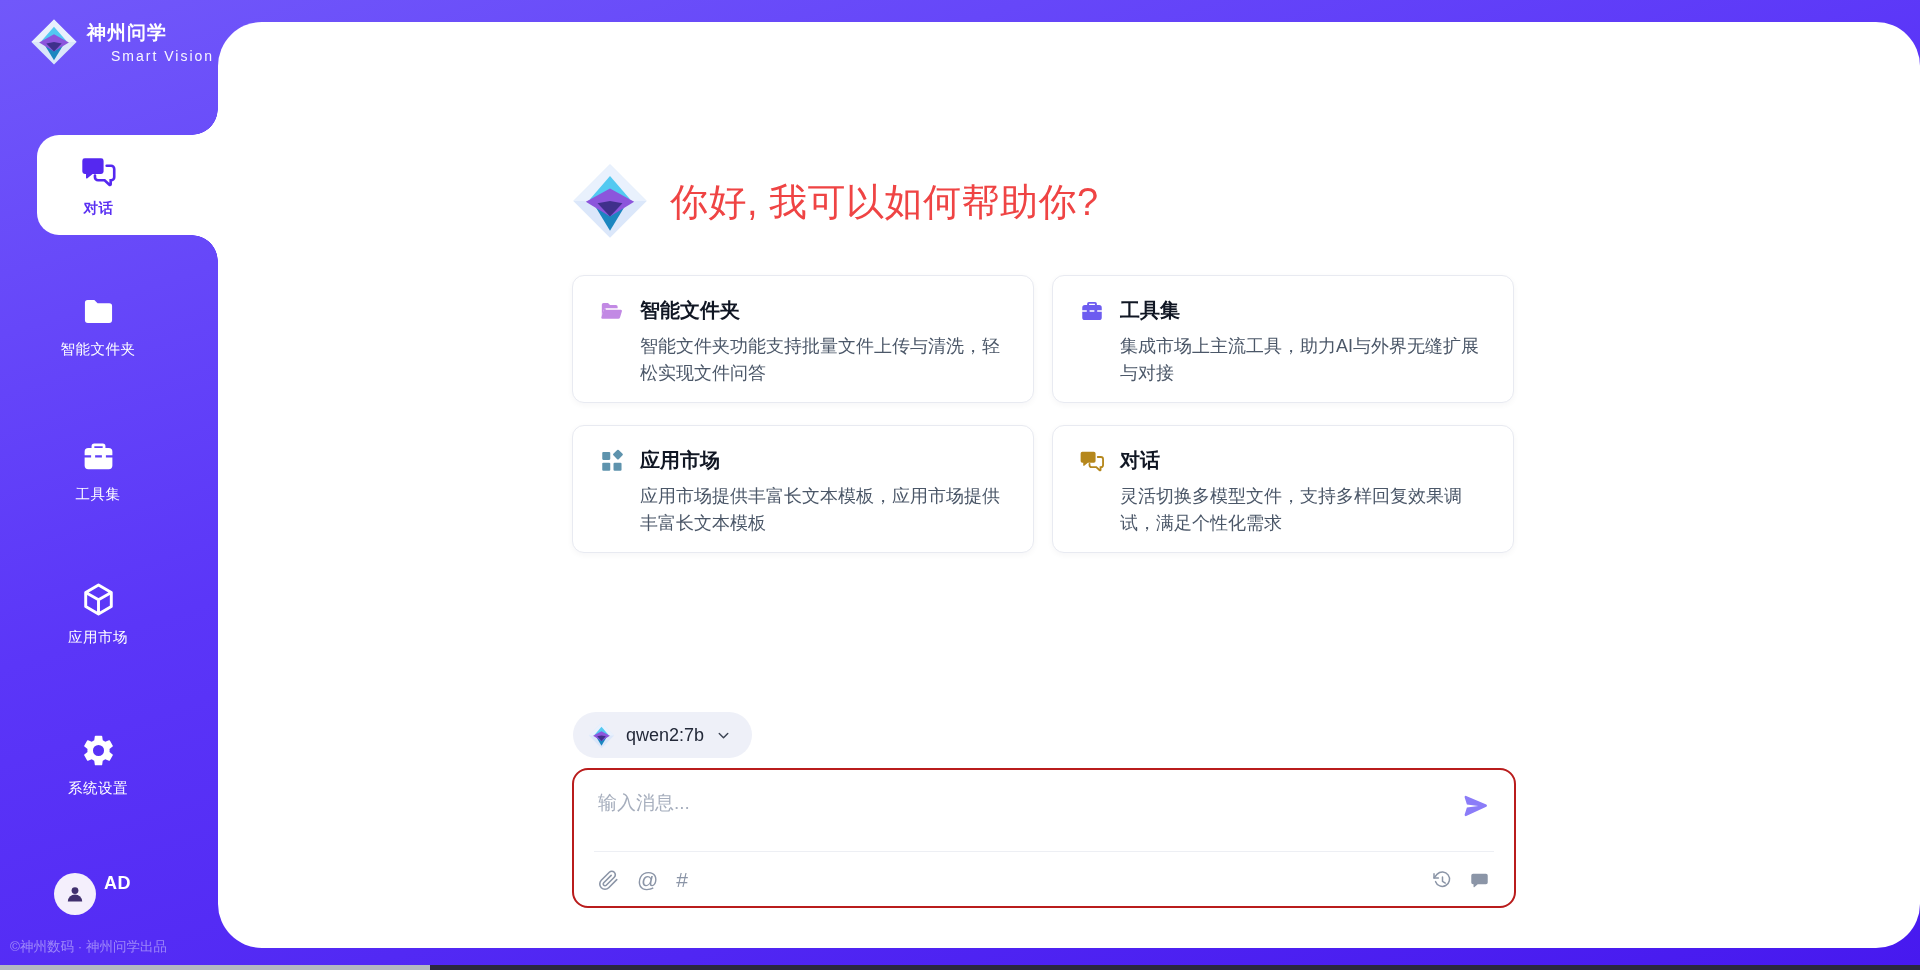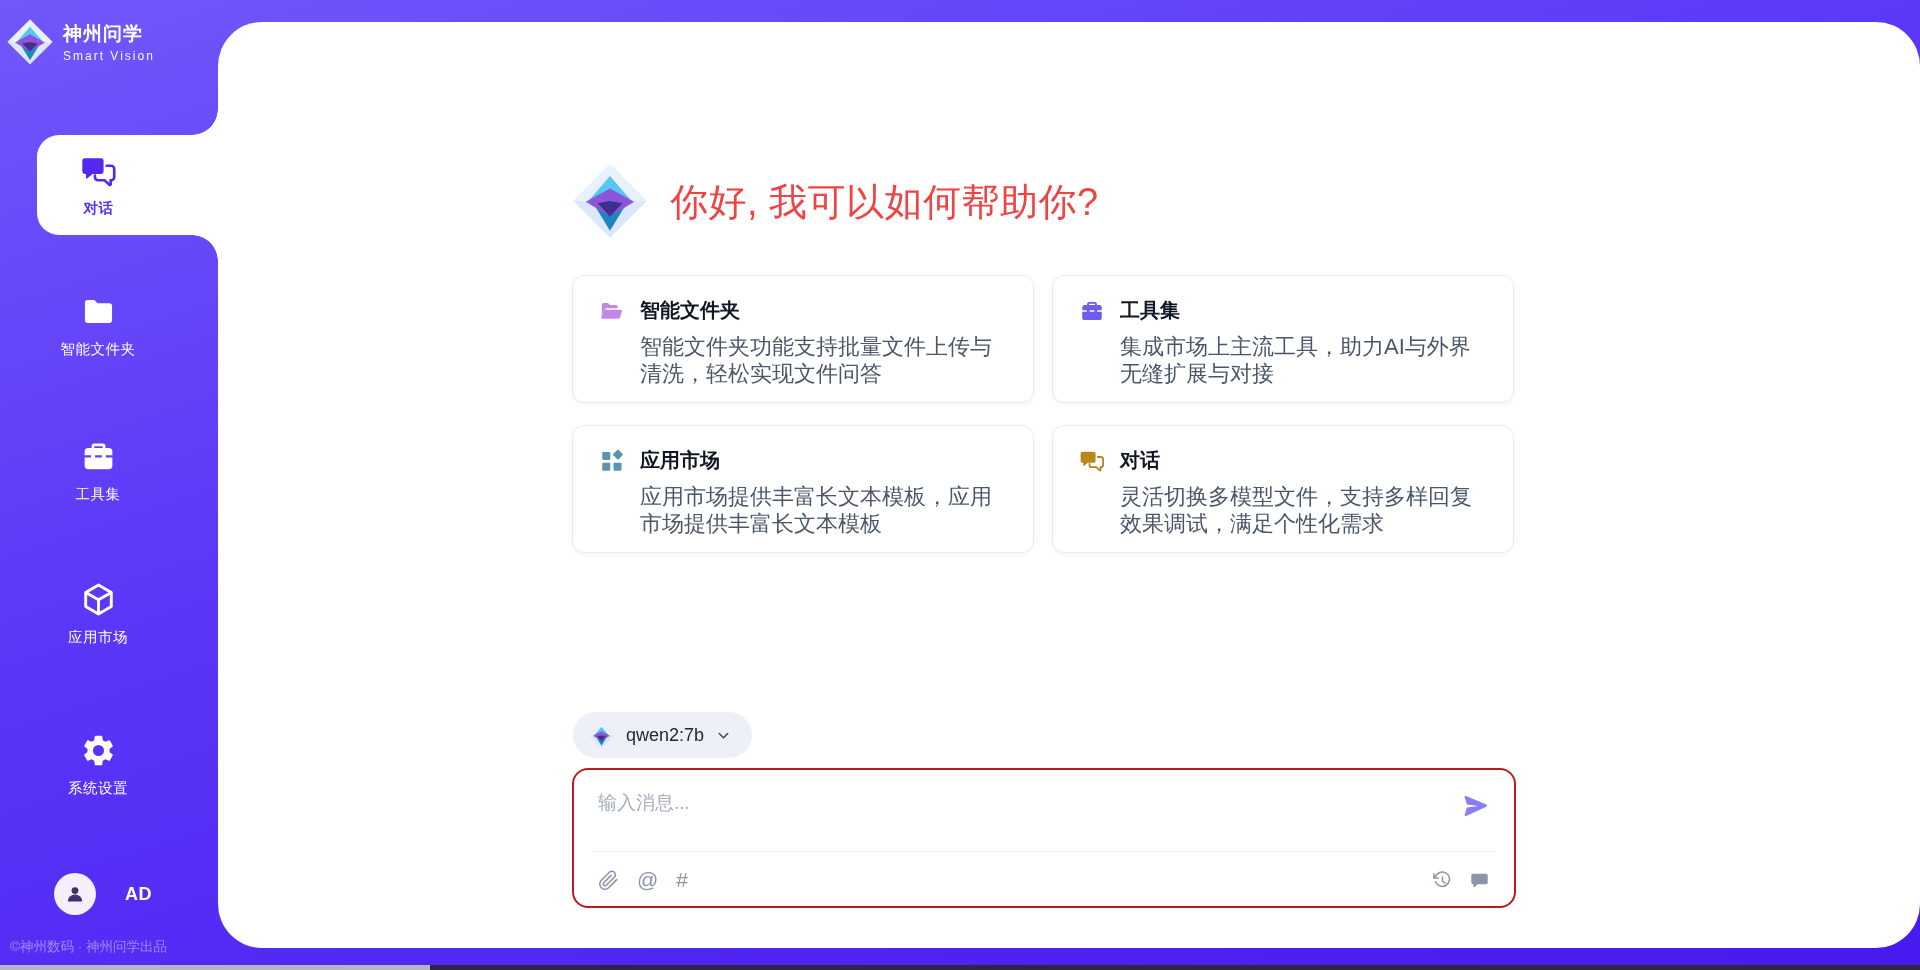--- a/index.html
+++ b/index.html
@@ -8,24 +8,24 @@
     font-family:"Liberation Sans","DejaVu Sans",sans-serif;
     background:#4719ef;
   }
   .stage {
     position:relative; width:1920px; height:970px; overflow:hidden;
     background:linear-gradient(162deg,#7158fa 0%,#5b36f8 42%,#4719ef 100%);
   }
 
   
   .sidebar { position:absolute; left:0; top:0; width:218px; height:100%; }
-  .brand { position:absolute; left:6px; top:18px; display:flex; align-items:center; gap:9px; }
+  .brand { position:absolute; left:30px; top:18px; display:flex; align-items:center; gap:9px; }
   .brand-logo { width:48px; height:48px; }
   .brand-cn { font-size:19px; font-weight:700; color:#fff; letter-spacing:1px; }
-  .brand-en { font-size:12px; color:#fff; letter-spacing:2px; margin-top:2px; opacity:.95; }
+  .brand-en { font-size:14px; color:#fff; letter-spacing:2px; margin-top:2px; opacity:.95;margin-left:24px; }
 
   .nav-item {
     position:absolute; left:0; width:196px; display:flex; flex-direction:column;
     align-items:center; gap:10px; cursor:pointer;
   }
   .nav-ic { width:37px; height:37px; color:#fff; }
   .nav-label { font-size:14.5px; color:#fff; letter-spacing:.5px; }
 
   .nav-item.active {
     left:37px; width:181px; top:135px; height:100px;
@@ -38,21 +38,21 @@
   }
   .nav-item.active::after {
     content:""; position:absolute; right:0; bottom:-26px; width:26px; height:26px;
     background:radial-gradient(circle at 0 100%, rgba(0,0,0,0) 25.5px, #fff 26px);
   }
   .nav-item.active .nav-ic { color:#5528f0; }
   .nav-item.active .nav-label { color:#5a30f2; font-weight:700; }
 
   .ni-2 { top:293px; } .ni-3 { top:438px; } .ni-4 { top:581px; } .ni-5 { top:732px; }
 
-  .user { position:absolute; left:54px; top:873px; display:flex; align-items:center; gap:29px; cursor:pointer; }
+  .user { position:absolute; left:54px; top:873px; display:flex; align-items:flex-start; gap:8px; cursor:pointer; }
   .avatar { width:42px; height:42px; border-radius:50%; background:#f4effc;
     display:flex; align-items:center; justify-content:center; color:#40306e; }
   .avatar svg { width:24px; height:24px; }
   .user-name { font-size:18px; font-weight:600; color:#fff; letter-spacing:.5px; }
 
   .copyright { position:absolute; left:10px; bottom:14px; font-size:13.5px; color:rgba(255,255,255,.42); }
 
   
   .panel {
     position:absolute; left:218px; top:22px; right:0; bottom:22px;
@@ -66,21 +66,21 @@
     display:grid; grid-template-columns:462px 462px; gap:22px 18px; }
   .card { height:128px; background:#fff; border:1px solid #e8eaf1; border-radius:12px;
     padding:21px 26px; box-shadow:0 2px 6px rgba(20,24,60,.04); cursor:pointer; }
   .card-head { display:flex; align-items:center; gap:15px; }
   .card-ic { width:26px; height:26px; flex:none; }
   .ic-folder-open { color:#c289e4; }
   .ic-briefcase  { color:#6d5cf0; }
   .ic-grid       { color:#5e93ad; }
   .ic-chat-amber { color:#b5871c; }
   .card-title { font-size:20px; font-weight:700; color:#101623; }
-  .card-desc { margin:9px 0 0 41px; font-size:22px; line-height:27px; color:#4b5768; }
+  .card-desc { margin:9px 0 0 41px; font-size:18px; line-height:27px; color:#4b5768; }
 
   .model-pill { position:absolute; left:355px; top:690px; height:46px;
     display:inline-flex; align-items:center; gap:11px; padding:0 20px 0 15px;
     background:#eef0f8; border-radius:23px; cursor:pointer; }
   .pill-logo { width:27px; height:27px; }
   .pill-label { font-size:18px; color:#222838; }
   .pill-chevron { width:17px; height:17px; color:#3c4454; }
 
   .composer { position:absolute; left:354px; top:746px; width:944px; height:140px;
     background:#fff; border:2px solid #b91c1c; border-radius:16px; }

